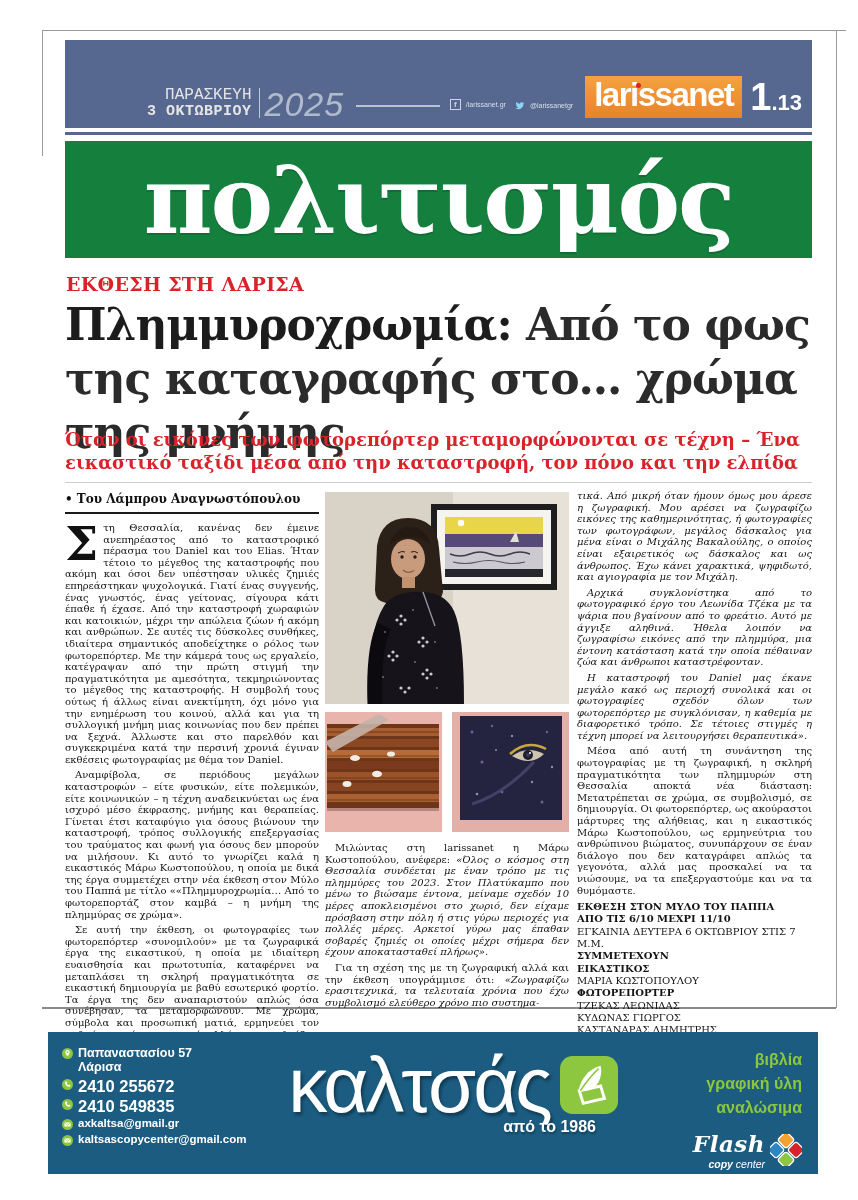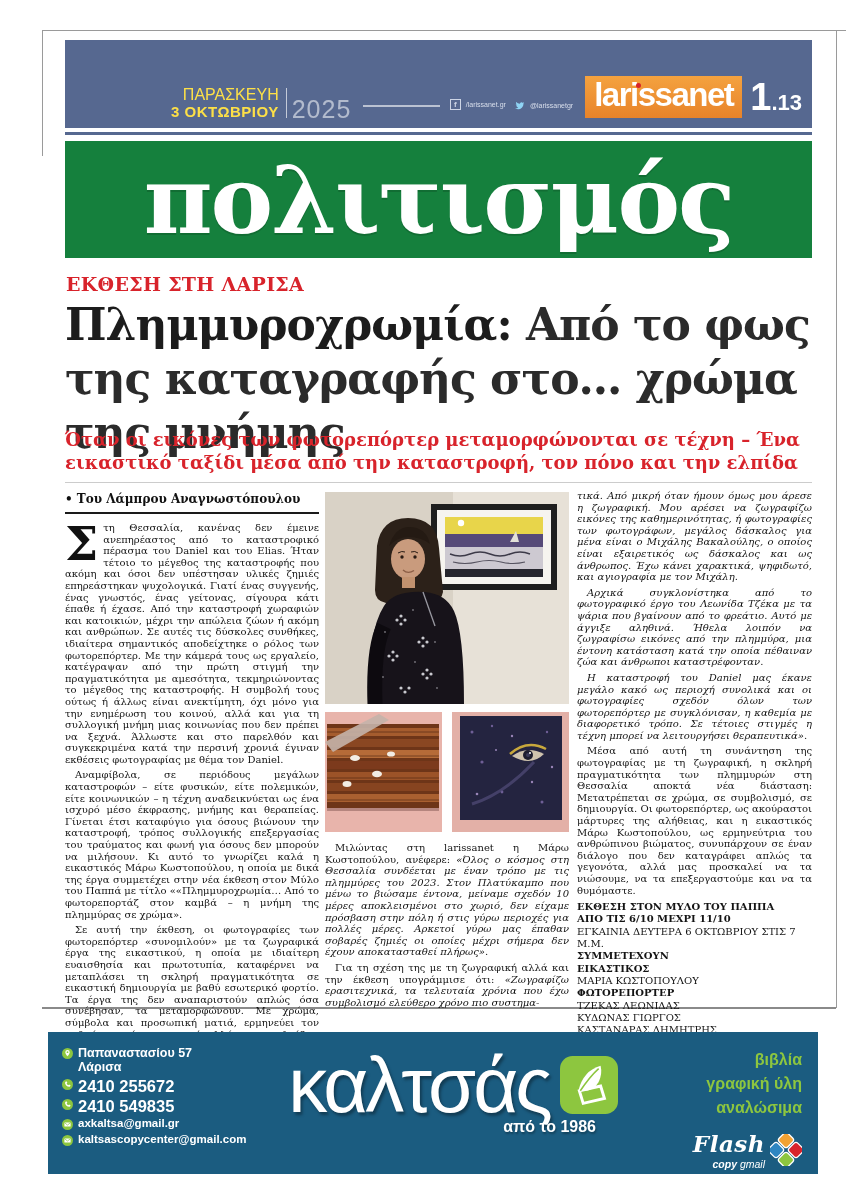--- a/index.html
+++ b/index.html
@@ -10,25 +10,25 @@
   
   .crop-top{left:42px;top:30px;width:804px;height:1px;background:#9a9a9a;}
   .crop-left{left:42px;top:30px;width:1px;height:126px;background:#9a9a9a;}
   .crop-right{left:836px;top:30px;width:1px;height:978px;background:#9a9a9a;}
   .bottom-rule{left:42px;top:1007px;width:794px;height:2px;background:#8a8a8a;}
 
   
   .masthead{left:65px;top:40px;width:747px;height:88px;background:#566890;
             display:flex;align-items:flex-end;box-sizing:border-box;padding:0 10px 8px 0;}
   .masthead-underline{left:65px;top:132px;width:747px;height:3px;background:#566890;}
-  .date-block{margin-left:106px;text-align:right;color:#fde047;font-family:Liberation Sans, sans-serif;line-height:1.05;}
+  .date-block{margin-left:82px;text-align:right;color:#e5e5e5;font-family:Liberation Mono, monospace;line-height:1.05;}
   .date-main{font-size:15px;font-weight:bold;letter-spacing:.5px;}
   .vline{width:1px;height:30px;background:rgba(255,255,255,.65);margin:0 5px 2px 7px;}
-  .year{font-family:"Liberation Sans",sans-serif;font-size:25px;color:rgba(255,255,255,.55);
-        letter-spacing:1px;line-height:.9;margin-bottom:0px;}
+  .year{font-family:"Liberation Sans",sans-serif;font-size:34px;color:rgba(255,255,255,.55);
+        letter-spacing:1px;line-height:.9;margin-bottom:0px;font-style:italic;}
   .mast-line{flex:1;height:2px;background:rgba(255,255,255,.6);margin:0 10px 13px 12px;}
   .social{display:flex;align-items:center;gap:5px;margin:0 8px 10px 0;}
   .fb-ic{width:9px;height:9px;border:1px solid #cdd5e6;color:#cdd5e6;font:bold 8px/9px "Liberation Sans",sans-serif;text-align:center;}
   .tw-ic{width:11px;height:9px;}
   .social-handle{color:#d9dfec;font:7px "Liberation Sans",sans-serif;}
   .logo-box{position:relative;background:linear-gradient(180deg,#f4a23f,#e8832a);
             padding:1px 9px 5px 9px;margin:0 0 2px 4px;}
   .logo-text{font:bold 33px/36px "Liberation Sans",sans-serif;color:#fff;letter-spacing:-1.5px;}
   .logo-dot{position:absolute;left:51px;top:7px;width:5px;height:5px;border-radius:50%;background:#d8232b;}
   .page-num{color:#fff;font-family:"Liberation Sans",sans-serif;margin:0 0 4px 8px;white-space:nowrap;}
@@ -331,21 +331,21 @@
       </div>
       <div class="since">από το 1986</div>
     </div>
     <div class="ad-right">
       <div class="ad-green">βιβλία</div>
       <div class="ad-green">γραφική ύλη</div>
       <div class="ad-green">αναλώσιμα</div>
       <div class="flash">
         <div class="flash-words">
           <div class="flash-main">Flash</div>
-          <div class="flash-sub"><b>copy</b><span> gmail</span></div>
+          <div class="flash-sub"><b>copy</b><span> center</span></div>
         </div>
         <svg width="32" height="32" viewBox="0 0 34 34">
           <g transform="rotate(45 17 17)">
             <rect x="3" y="3" width="13" height="13" rx="3" fill="#f2a233" stroke="#fff" stroke-width="1.4"></rect>
             <rect x="18" y="3" width="13" height="13" rx="3" fill="#d8232b" stroke="#fff" stroke-width="1.4"></rect>
             <rect x="18" y="18" width="13" height="13" rx="3" fill="#8dc63f" stroke="#fff" stroke-width="1.4"></rect>
             <rect x="3" y="18" width="13" height="13" rx="3" fill="#2e86c1" stroke="#fff" stroke-width="1.4"></rect>
           </g>
         </svg>
       </div>

